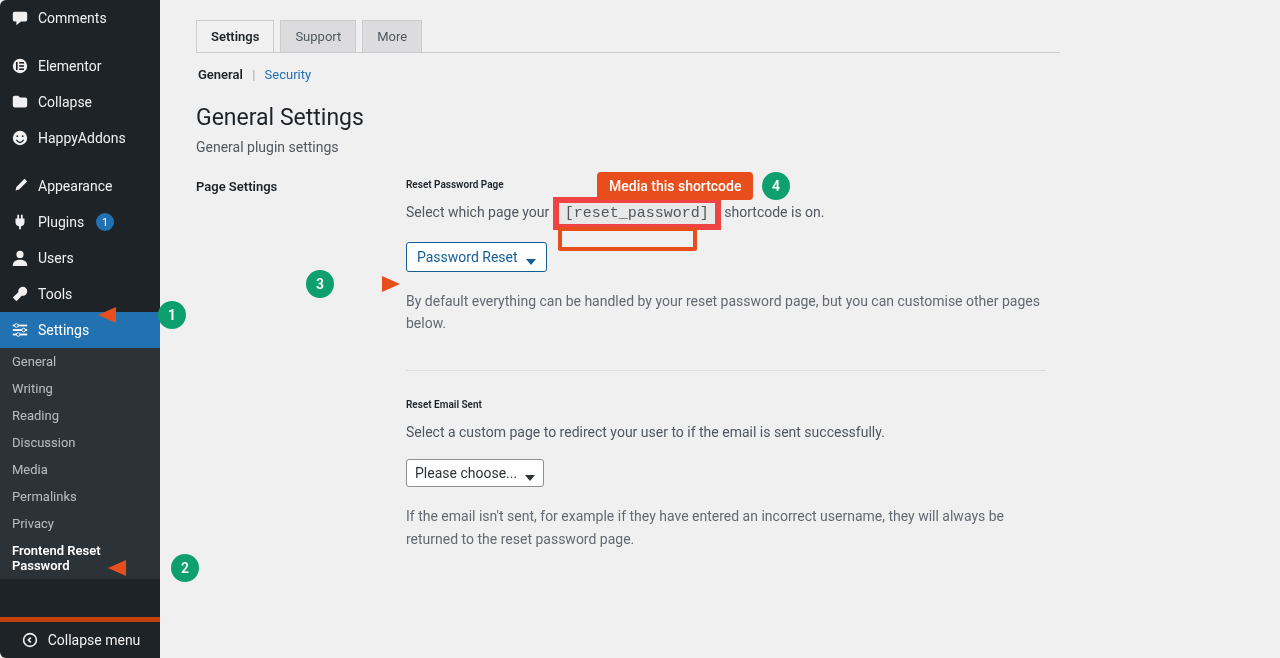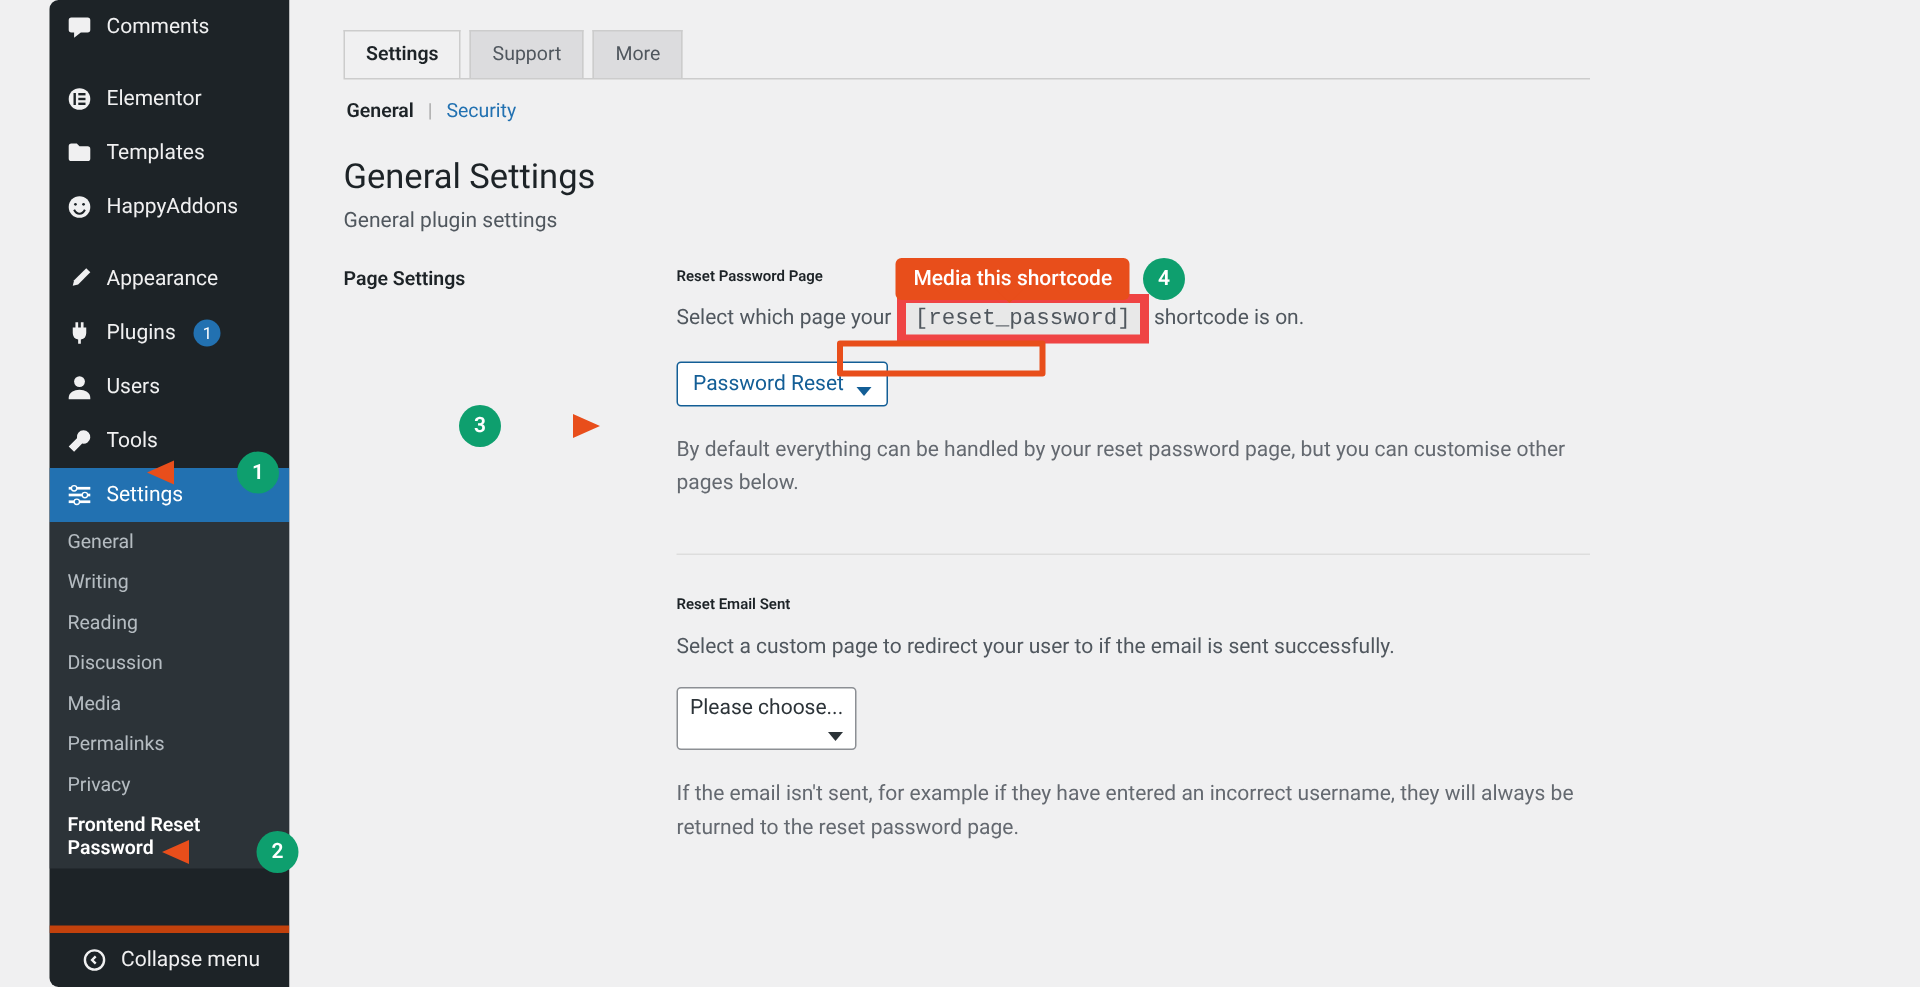--- a/index.html
+++ b/index.html
@@ -1,17 +1,17 @@
 <!DOCTYPE html>
 <html><head>
   <meta charset="utf-8">
   <style>
     * { box-sizing: border-box; margin: 0; padding: 0; }
     body { font-family: -apple-system, BlinkMacSystemFont, "Segoe UI", Roboto, sans-serif; background: #f0f0f1; overflow: hidden; }
-    .app { display: flex; width: 1080px; height: 658px; position: relative; padding-left: 33px; }
+    .app { display: flex; width: 1080px; height: 658px; position: relative; }
     
     
     .sidebar { width: 160px; background: #1d2327; color: #f0f0f1; display: flex; flex-direction: column; font-size: 14px; border-radius: 6px 0 0 6px; overflow: hidden; }
     .sidebar-item { display: flex; align-items: center; padding: 8px 10px; cursor: pointer; color: #f0f0f1; gap: 8px; }
     .sidebar-item.active { background: #2271b1; color: #fff; }
     .sidebar-item .icon { width: 20px; height: 20px; display: flex; align-items: center; justify-content: center; flex-shrink: 0; }
     .submenu { background: #2c3338; }
     .submenu .sidebar-subitem { padding: 6px 12px; font-size: 13px; color: rgba(240,246,252,0.7); cursor: pointer; }
     .submenu .sidebar-subitem.active { color: #fff; font-weight: 600; }
     .badge { background: #d63638; color: #fff; font-size: 11px; border-radius: 9px; min-width: 18px; height: 18px; display: inline-flex; align-items: center; justify-content: center; margin-left: 4px; padding: 0 4px; }
@@ -25,32 +25,32 @@
     .tab.active { background: #f0f0f1; font-weight: 600; color: #1d2327; }
     .subtabs { padding: 14px 2px; font-size: 13px; }
     .subtab { color: #1d2327; }
     .subtab.active { font-weight: 600; }
     .subtab.link { color: #2271b1; cursor: pointer; }
     .pipe { color: #aaa; margin: 0 6px; }
 
     h1 { font-size: 23px; font-weight: 400; color: #1d2327; margin: 8px 0 8px; }
     .sub { color: #50575e; font-size: 14px; margin-bottom: 24px; }
 
-    .form-grid { display: grid; grid-template-columns: 210px 1fr; gap: 12px; margin-top: 12px; }
+    .form-grid { display: grid; grid-template-columns: 210px 1fr; gap: 0; margin-top: 12px; }
     .form-label { font-weight: 600; font-size: 13px; color: #1d2327; padding-top: 0; }
     .form-field { max-width: 640px; }
     .field-title { font-weight: 600; font-size: 10px; color: #1d2327; margin-bottom: 12px; }
     .field-desc { color: #50575e; font-size: 14px; margin-bottom: 16px; line-height: 1.5; }
     .field-note { color: #646970; font-size: 14px; margin-top: 18px; line-height: 1.6; }
     .hr { border: none; border-top: 1px solid #ddd; margin: 36px 0 28px; }
 
     .code-box { background: #e8e8e8; border: 6px solid #ef4444; padding: 2px 6px; font-family: Liberation Mono, monospace; font-size: 15px; }
 
     .select-wrap { display: inline-flex; align-items: flex-end; border: 1px solid #135e96; border-radius: 3px; padding: 6px 10px; background: #fff; color: #135e96; font-size: 14px; gap: 8px; cursor: pointer; }
-    .select-wrap.gray { border-color: #8c8f94; color: #2c3338; padding: 5px 8px; flex-direction: column; }
+    .select-wrap.gray { border-color: #8c8f94; color: #2c3338; padding: 5px 8px; }
     .chev { width: 0; height: 0; border-left: 5px solid transparent; border-right: 5px solid transparent; border-top: 6px solid currentColor; }
 
     
     .annot-badge { position: absolute; width: 28px; height: 28px; background: #0e9f6e; border-radius: 50%; color: #fff; font-weight: 600; display: flex; align-items: center; justify-content: center; font-size: 14px; z-index: 50; }
     .annot-tooltip { position: absolute; background: #e84e1b; color: #fff; padding: 6px 12px; border-radius: 4px; font-size: 14px; font-weight: 500; z-index: 50; }
     .annot-tooltip::after { content: ''; position: absolute; bottom: -12px; left: 42%; border: 10px solid transparent; border-top-color: #e84e1b; }
     .annot-arrow { position: absolute; z-index: 49; }
     .annot-rect { position: absolute; border: 4px solid #e84e1b; z-index: 48; border-radius: 2px; }
   </style>
 </head>
@@ -78,21 +78,21 @@
           </svg>
         </span>
       <span>Elementor</span>
     </div>
     <div class="sidebar-item">
       <span class="icon">
           <svg width="18" height="18" viewBox="0 0 20 20" fill="currentColor">
             <path d="M2 5a2 2 0 0 1 2-2h4l2 2h6a2 2 0 0 1 2 2v7a2 2 0 0 1-2 2H4a2 2 0 0 1-2-2V5z"></path>
           </svg>
         </span>
-      <span>Templates</span>
+      <span>Collapse</span>
     </div>
     <div class="sidebar-item">
       <span class="icon">
           <svg width="18" height="18" viewBox="0 0 20 20" fill="currentColor">
             <circle cx="10" cy="10" r="8"></circle>
             <path d="M6 12c1 2 3 3 4 3s3-1 4-3" stroke="#1d2327" stroke-width="1.5" fill="none"></path>
             <circle cx="7" cy="8" r="1" fill="#1d2327"></circle>
             <circle cx="13" cy="8" r="1" fill="#1d2327"></circle>
           </svg>
         </span>

